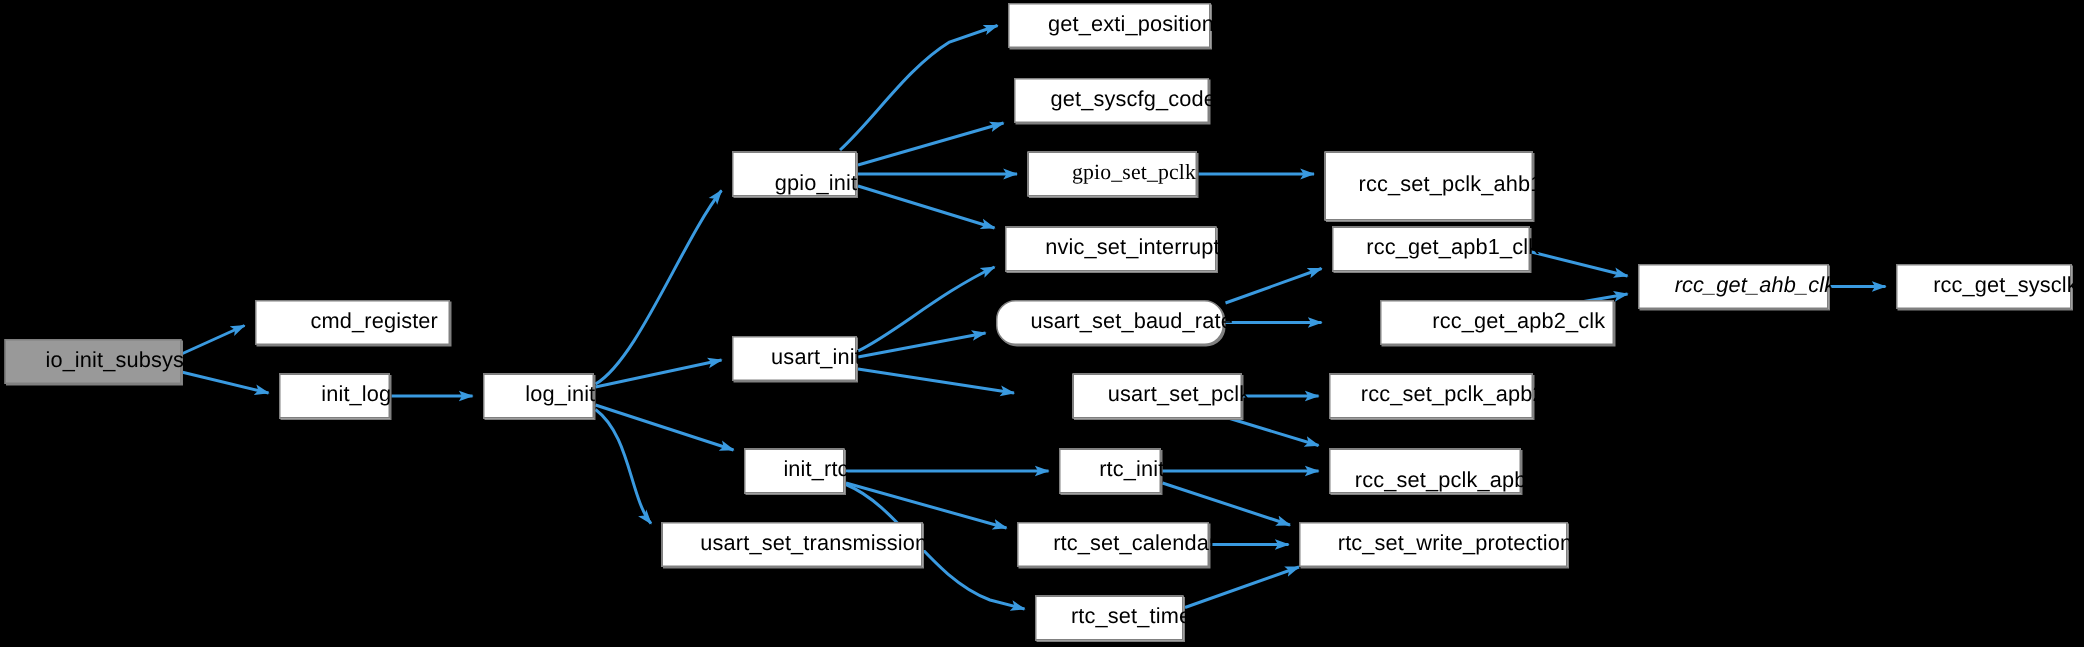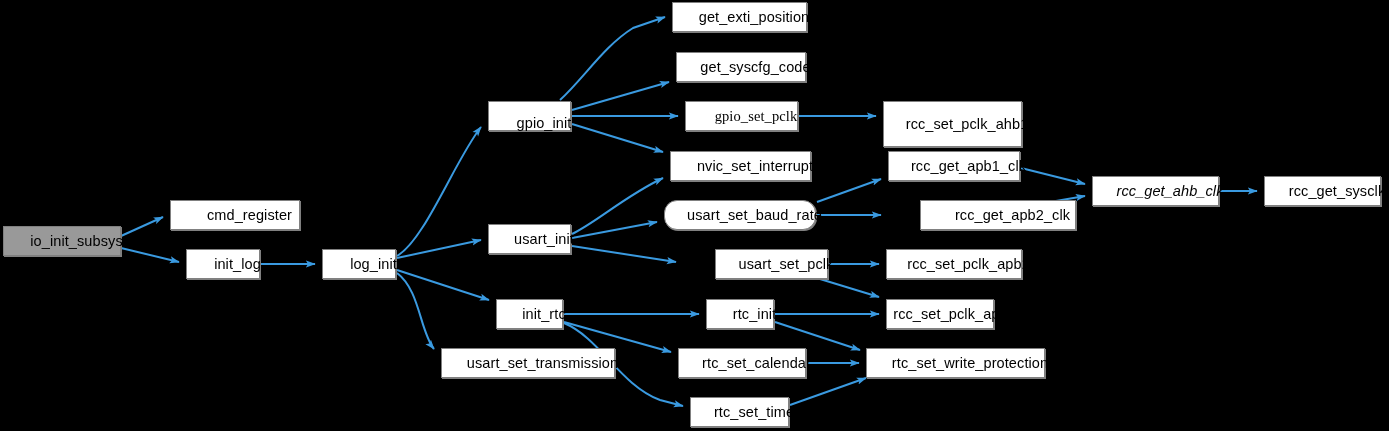--- a/index.html
+++ b/index.html
@@ -150,21 +150,21 @@
       </div>
       <div class="node" style="left: 888px; top: 151px; width: 132px; height: 30px;">
         <span class="node-label">rcc_get_apb1_clk</span>
       </div>
       <div class="node" style="left: 888px; top: 200px; width: 156px; height: 30px; margin-left: 32px;">
         <span class="node-label">rcc_get_apb2_clk</span>
       </div>
       <div class="node" style="left: 886px; top: 249px; width: 136px; height: 30px;">
         <span class="node-label">rcc_set_pclk_apb2</span>
       </div>
-      <div class="node" style="left: 886px; top: 299px; width: 108px; height: 30px;">
+      <div class="node" style="left: 886px; top: 299px; width: 128px; height: 30px; align-items: flex-end;">
         <span class="node-label">rcc_set_pclk_apb1</span>
       </div>
       <div class="node" style="left: 866px; top: 348px; width: 179px; height: 30px;">
         <span class="node-label">rtc_set_write_protection</span>
       </div>
       <div class="node" style="left: 1092px; top: 176px; width: 127px; height: 30px; font-style: italic;">
         <span class="node-label">rcc_get_ahb_clk</span>
       </div>
       <div class="node" style="left: 1264px; top: 176px; width: 117px; height: 30px;">
         <span class="node-label">rcc_get_sysclk</span>

